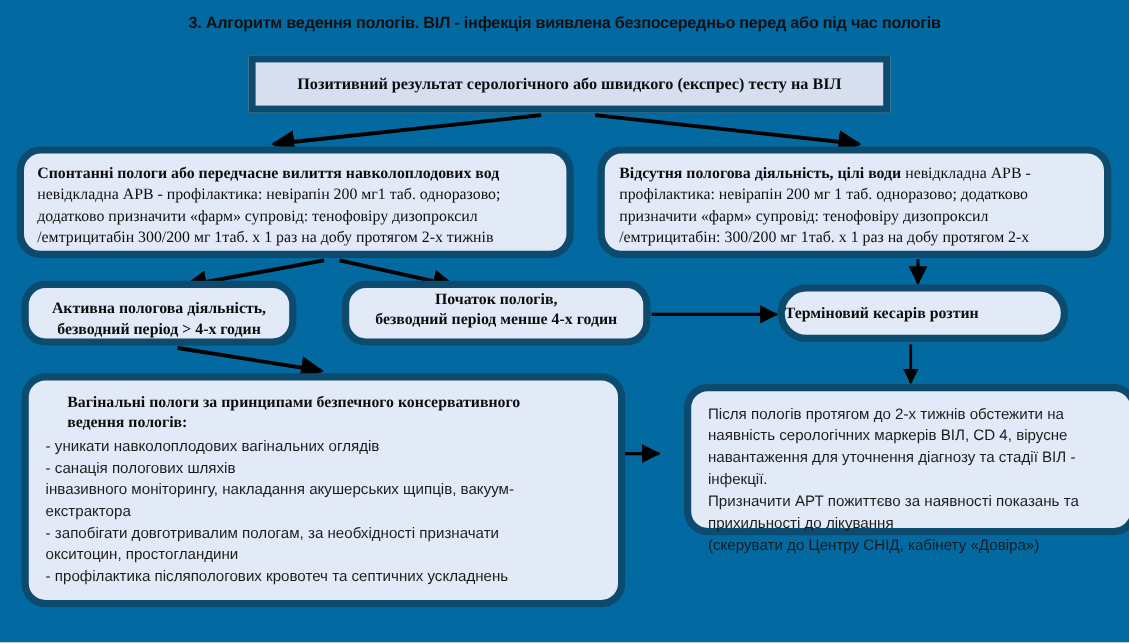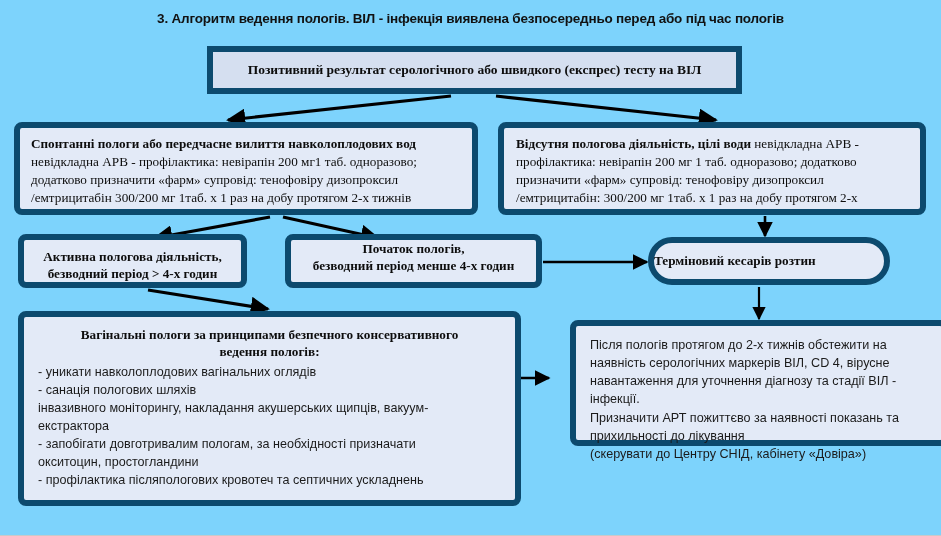--- a/index.html
+++ b/index.html
@@ -8,21 +8,21 @@
     padding: 0;
     background: #ffffff;
   }
   body {
     font-family: "Liberation Sans", sans-serif;
   }
   #canvas {
     position: relative;
     width: 941px;
     height: 536px;
-    background: #7dd3fc;
+    background: #0369a1;
     overflow: hidden;
     border-bottom: 1px solid #c9c9c9;
     box-sizing: border-box;
   }
 
   
   .title {
     position: absolute;
     left: 0;
     top: 11px;
@@ -38,21 +38,21 @@
 
   
   .node {
     position: absolute;
     box-sizing: border-box;
     background: #d5dff0;
     border: 6px solid #0c4a6e;
     color: #0d0d0d;
   }
   .node.rounded {
-    border-radius: 8px;
+    border-radius: 20px;
     background: #e3eaf7;
   }
   .node.pill {
     border-radius: 26px;
     background: #e3eaf7;
   }
 
   .node .hdr {
     font-weight: bold;
   }
@@ -139,21 +139,21 @@
     top: 311px;
     width: 503px;
     height: 195px;
     padding: 9px 14px 0 14px;
   }
   #node-vaginal .hdr {
     font-family: "Liberation Serif", serif;
     font-weight: bold;
     font-size: 13.2px;
     line-height: 1.3;
-    text-align: center;
+    text-align: left;
     padding: 0 18px;
   }
   #node-vaginal ul {
     list-style: none;
     margin: 4px 0 0 0;
     padding: 0;
   }
   #node-vaginal li {
     font-family: "Liberation Sans", sans-serif;
     font-size: 12.6px;

